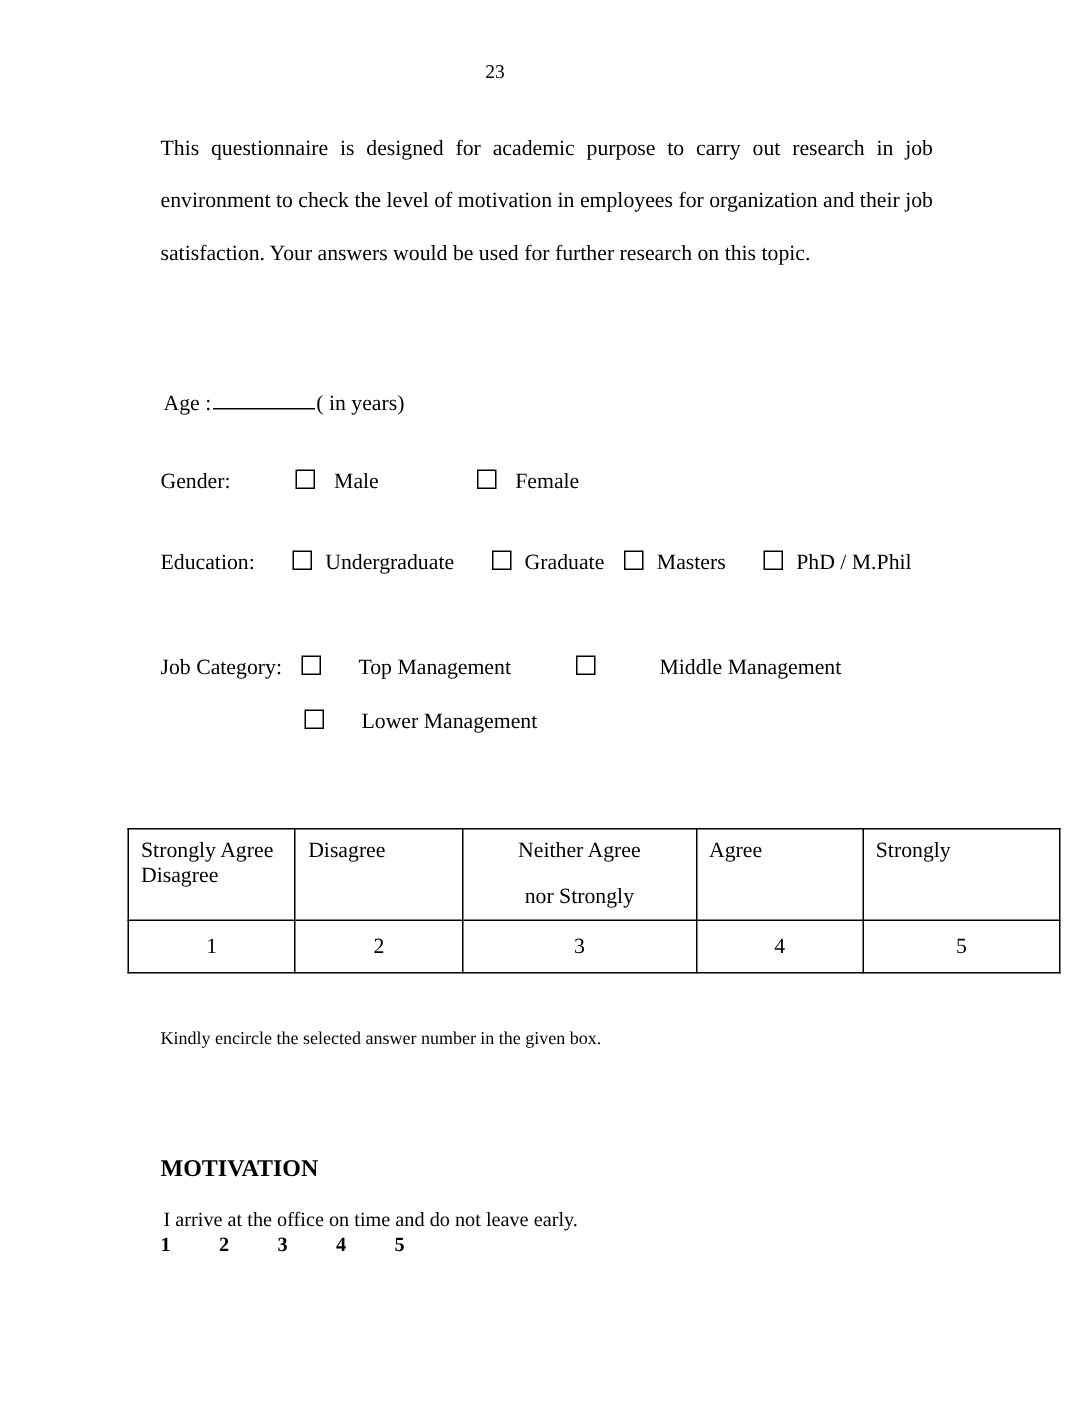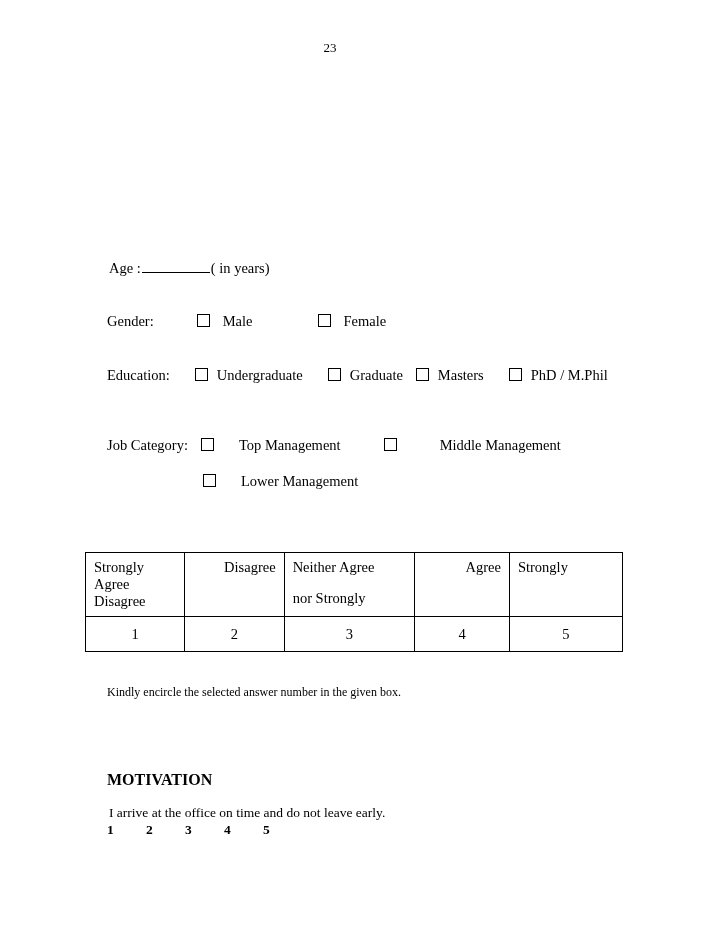--- a/index.html
+++ b/index.html
@@ -71,38 +71,38 @@
   }
   .sp-lg { display: inline-block; width: 40px; }
   .sp-md { display: inline-block; width: 22px; }
   .sp-sm { display: inline-block; width: 10px; }
   .sp-xs { display: inline-block; width: 6px; }
 
   table.scale {
     position: absolute;
     top: 552px;
     left: 85px;
-    width: 538px;
+    width: 622px;
     border-collapse: collapse;
     font-size: 14.5px;
   }
   table.scale td {
     border: 1px solid #000;
     padding: 6px 8px;
     vertical-align: top;
     height: 40px;
   }
   table.scale tr.numbers td {
     text-align: center;
     vertical-align: middle;
     height: 22px;
   }
-  .cell-c { text-align: right; }
+  .cell-c { text-align: left; }
   .cell-l { text-align: left; }
-  .cell-na { }
+  .cell-na { text-align: center; }
   .cell-na .l2 { display: block; margin-top: 14px; }
 
   .encircle {
     position: absolute;
     top: 685px;
     left: 107px;
     font-size: 12px;
   }
   .section-title {
     position: absolute;
@@ -127,20 +127,21 @@
   }
   .q-options span.opt { display: inline-block; width: 39px; }
 </style>
 </head>
 <body>
 
 <div class="page">
 
   <div class="page-number">23</div>
 
+  <div class="intro">This questionnaire is designed for academic purpose to carry out research in job environment to check the level of motivation in employees for organization and their job satisfaction. Your answers would be used for further research on this topic.</div>
 
   <div class="field-age">
     <span>Age :</span><span class="underline-blank"></span><span>( in years)</span>
   </div>
 
   <div class="row row-gender">
     <span>Gender:</span><span class="sp-lg"></span><span class="chk"></span><span class="sp-sm"></span><span>Male</span><span class="sp-lg"></span><span class="sp-md"></span><span class="chk"></span><span class="sp-sm"></span><span>Female</span>
   </div>
 
   <div class="row row-education">

